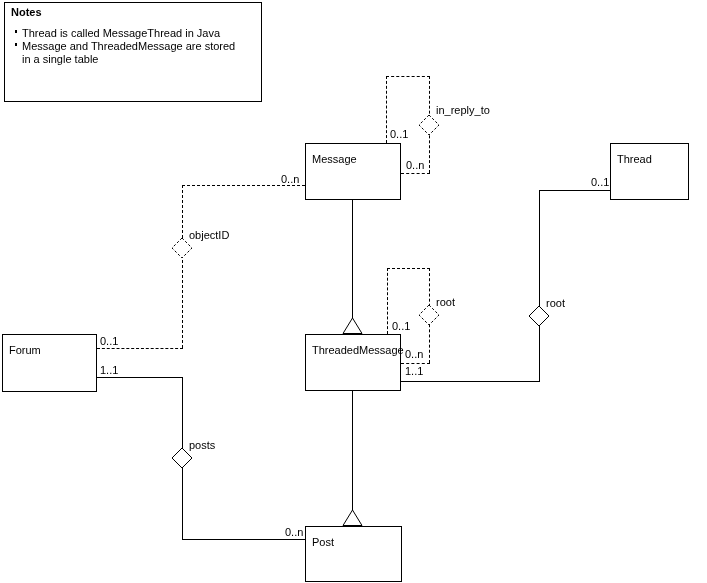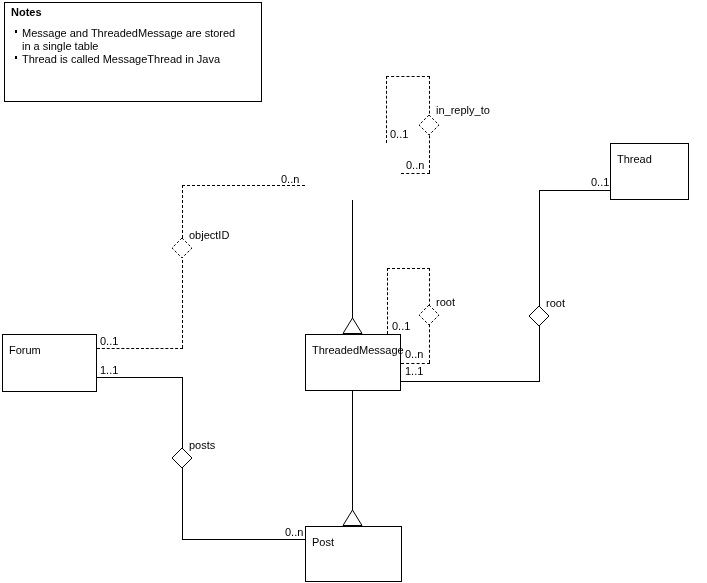--- a/index.html
+++ b/index.html
@@ -109,25 +109,28 @@
   <div class="hline" style="left:401px; top:381px; width:139px;"></div>
 
   <div class="hline" style="left:97px; top:377px; width:85px;"></div>
   <div class="vline" style="left:182px; top:377px; height:162px;"></div>
   <div class="hline" style="left:182px; top:539px; width:123px;"></div>
 
   <div id="notes">
     <span class="notes-title">Notes</span>
     <ul>
       <li><span class="bullet"></span></li>
+      <li><span class="bullet"></span><span>Thread is called MessageThread in Java</span></li>
       <li><span class="bullet"></span><span>Message and ThreadedMessage are stored in a single table</span></li>
-      <li><span class="bullet"></span><span>Thread is called MessageThread in Java</span></li>
     </ul>
   </div>
 
+  <div class="entity" style="left:305px; top:143px; width:96px; height:57px;">
+    <span class="entity-label">Message</span>
+  </div>
   <div class="entity" style="left:610px; top:143px; width:79px; height:57px;">
     <span class="entity-label">Thread</span>
   </div>
   <div class="entity" style="left:2px; top:334px; width:95px; height:58px;">
     <span class="entity-label">Forum</span>
   </div>
   <div class="entity" style="left:305px; top:334px; width:96px; height:57px;">
     <span class="entity-label">ThreadedMessage</span>
   </div>
   <div class="entity" style="left:305px; top:526px; width:97px; height:56px;">

